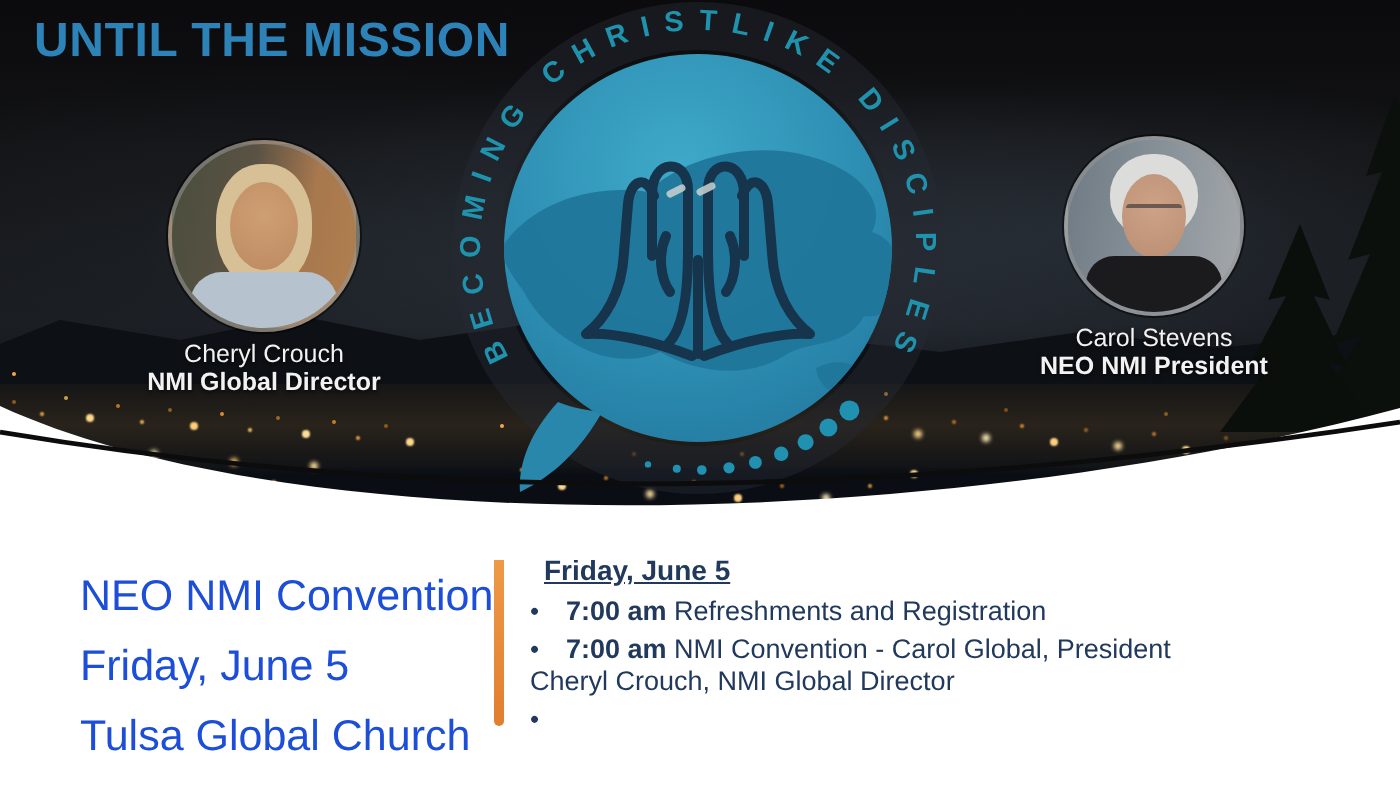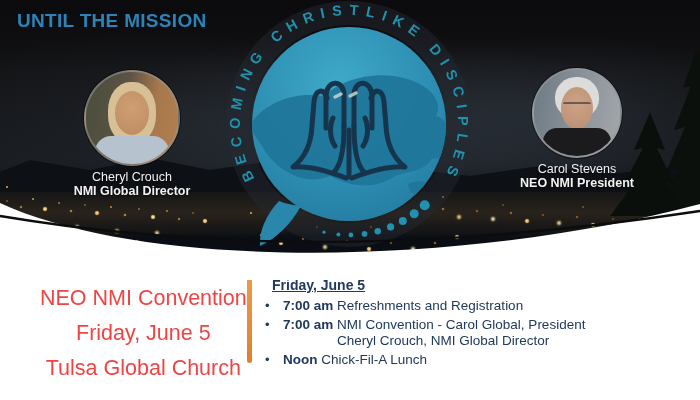--- a/index.html
+++ b/index.html
@@ -38,21 +38,21 @@
     96px 28px 1px 0 #e89a3c,118px 36px 1px 1px #ffd080,140px 30px 1px 0 #a86a24,162px 36px 2px 1px #ffedb8,
     184px 30px 1px 0 #d9983c,206px 24px 1px 1px #ffd98c,120px 14px 1px 0 #b87428,66px 14px 1px 0 #8f5c1e;}
   .lights-right{left:442px;top:196px;background:#e89a3c;box-shadow:
     0 12px 1px 0 #e89a3c,16px 20px 2px 1px #ffd98c,34px 14px 1px 0 #b87428,50px 22px 2px 1px #ffedb8,
     68px 16px 1px 0 #d98a33,84px 24px 1px 1px #ffd080,100px 18px 1px 0 #9a6a25,116px 26px 2px 1px #ffe09a,
     134px 20px 1px 0 #c27c2a,150px 28px 1px 1px #ffd98c,170px 22px 1px 0 #8a5a20,188px 28px 1px 1px #f8c568,
     206px 24px 1px 0 #e09040,224px 30px 1px 1px #ffdf96,240px 26px 1px 0 #b87428,
     60px 8px 0 0 #7a4e1a,140px 10px 0 0 #8a5a20,200px 14px 0 0 #9a6424;}
   
   .top-title{
-    position:absolute;left:17px;top:7px;color:#2d82b8;font-size:19px;font-weight:bold;
+    position:absolute;left:17px;top:7px;color:#2d82b8;font-size:24px;font-weight:bold;
     line-height:27px;letter-spacing:.3px;z-index:6;
   }
   
   .speaker{position:absolute;z-index:6;text-align:center;color:#f2f2f2;}
   .avatar{
     position:relative;border-radius:50%;overflow:hidden;margin:0 auto;
     border:2px solid rgba(150,150,150,.55);box-shadow:0 0 0 1px rgba(0,0,0,.5);
   }
   .avatar>div{position:absolute;}
   .sp-left{left:61px;top:70px;width:142px;}
@@ -63,32 +63,32 @@
   .face-l{left:29px;top:19px;width:34px;height:44px;border-radius:50%;background:radial-gradient(circle at 50% 38%,#cf9f74,#bd8a60);}
   .body-l{left:9px;top:64px;width:74px;height:30px;border-radius:16px 16px 0 0;background:#b6c3ce;}
   .hair-r{left:21px;top:7px;width:44px;height:42px;border-radius:48%;background:#dcdcda;}
   .face-r{left:27px;top:17px;width:32px;height:42px;border-radius:50%;background:radial-gradient(circle at 50% 40%,#cda287,#b98e72);}
   .glasses-r{left:29px;top:32px;width:28px;height:7px;border-top:2px solid #6a5a50;border-radius:2px;}
   .body-r{left:9px;top:58px;width:68px;height:30px;border-radius:14px 14px 0 0;background:#1b1b1d;}
   .speaker .name{margin-top:4px;font-size:12.5px;text-shadow:0 1px 2px rgba(0,0,0,.7);}
   .speaker .role{font-size:12.5px;font-weight:bold;text-shadow:0 1px 2px rgba(0,0,0,.7);}
   
   .event-block{
-    position:absolute;left:40px;top:281px;color:#ef4444;font-size:21.5px;line-height:35px;z-index:3;text-align:center;
+    position:absolute;left:40px;top:281px;color:#1d4ed8;font-size:21.5px;line-height:35px;z-index:3;
   }
   .divider{
     position:absolute;left:247px;top:277px;width:5px;height:86px;border-radius:3px;
     background:linear-gradient(180deg,#ef9a48,#e07f2e);z-index:3;
   }
   .schedule{position:absolute;left:265px;top:277px;color:#21395c;z-index:3;width:420px;}
   .schedule .hdr{font-size:14px;font-weight:bold;text-decoration:underline;margin-left:7px;}
   .sch-item{display:flex;margin-top:5px;font-size:13.5px;line-height:16px;}
   .sch-item .bullet{width:18px;flex:0 0 18px;text-align:left;font-size:13px;}
   .sch-item .time{font-weight:bold;}
-  .sch-line2{margin-left:72px;font-size:13.5px;line-height:16px;margin-top:0;}
+  .sch-line2{font-size:13.5px;line-height:16px;margin-top:0;}
   .sch-gap{margin-top:3px;}
 </style>
 </head>
 <body>
 
 <div class="slide">
 
   <div class="photo-area">
     <div class="clouds"></div>
 
@@ -208,17 +208,16 @@
     </div>
 
     <div class="sch-item sch-gap">
       <span class="bullet">•</span>
       <span><span class="time">7:00 am</span><span> NMI Convention - Carol Global, President</span></span>
     </div>
     <div class="sch-line2">Cheryl Crouch, NMI Global Director</div>
 
     <div class="sch-item sch-gap">
       <span class="bullet">•</span>
-      <span><span class="time">Noon</span><span> Chick-Fil-A Lunch</span></span>
     </div>
   </div>
 
 </div>
 
 </body></html>

